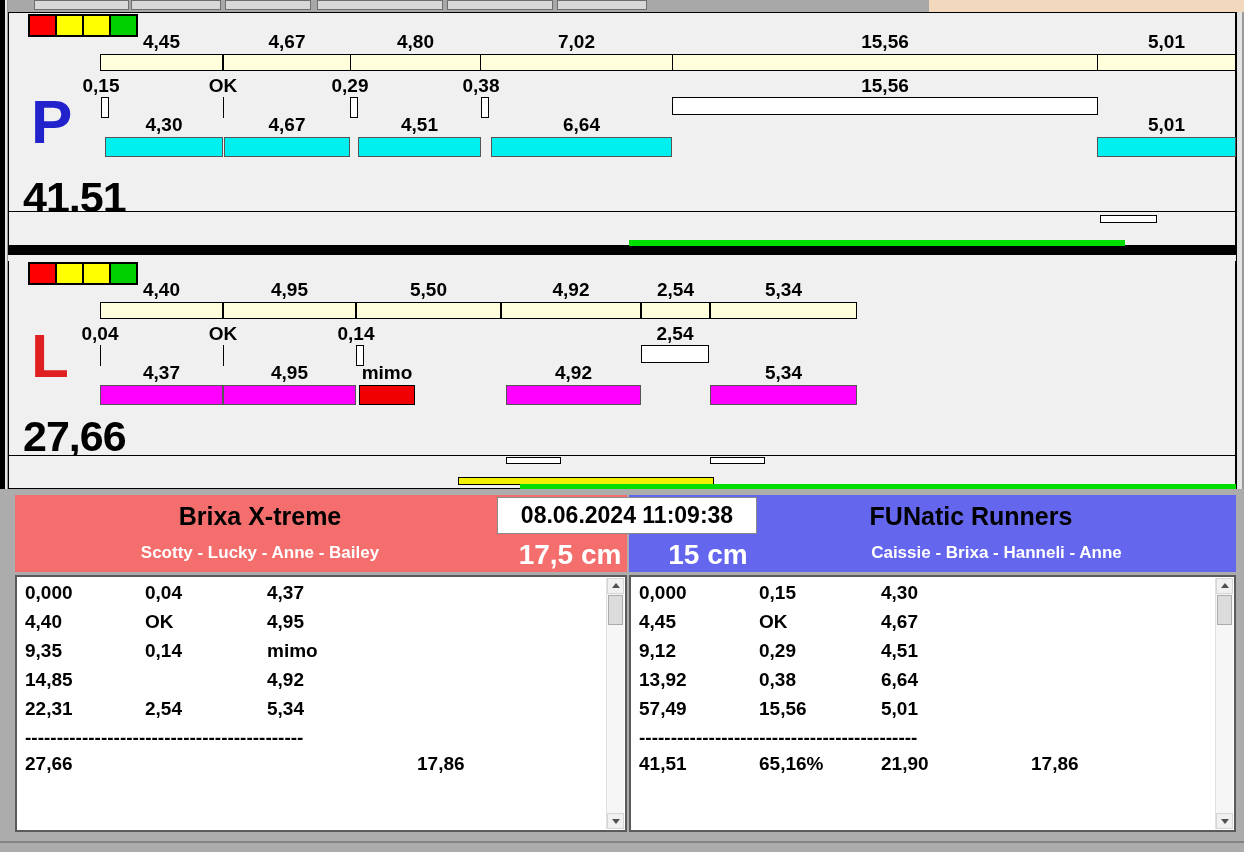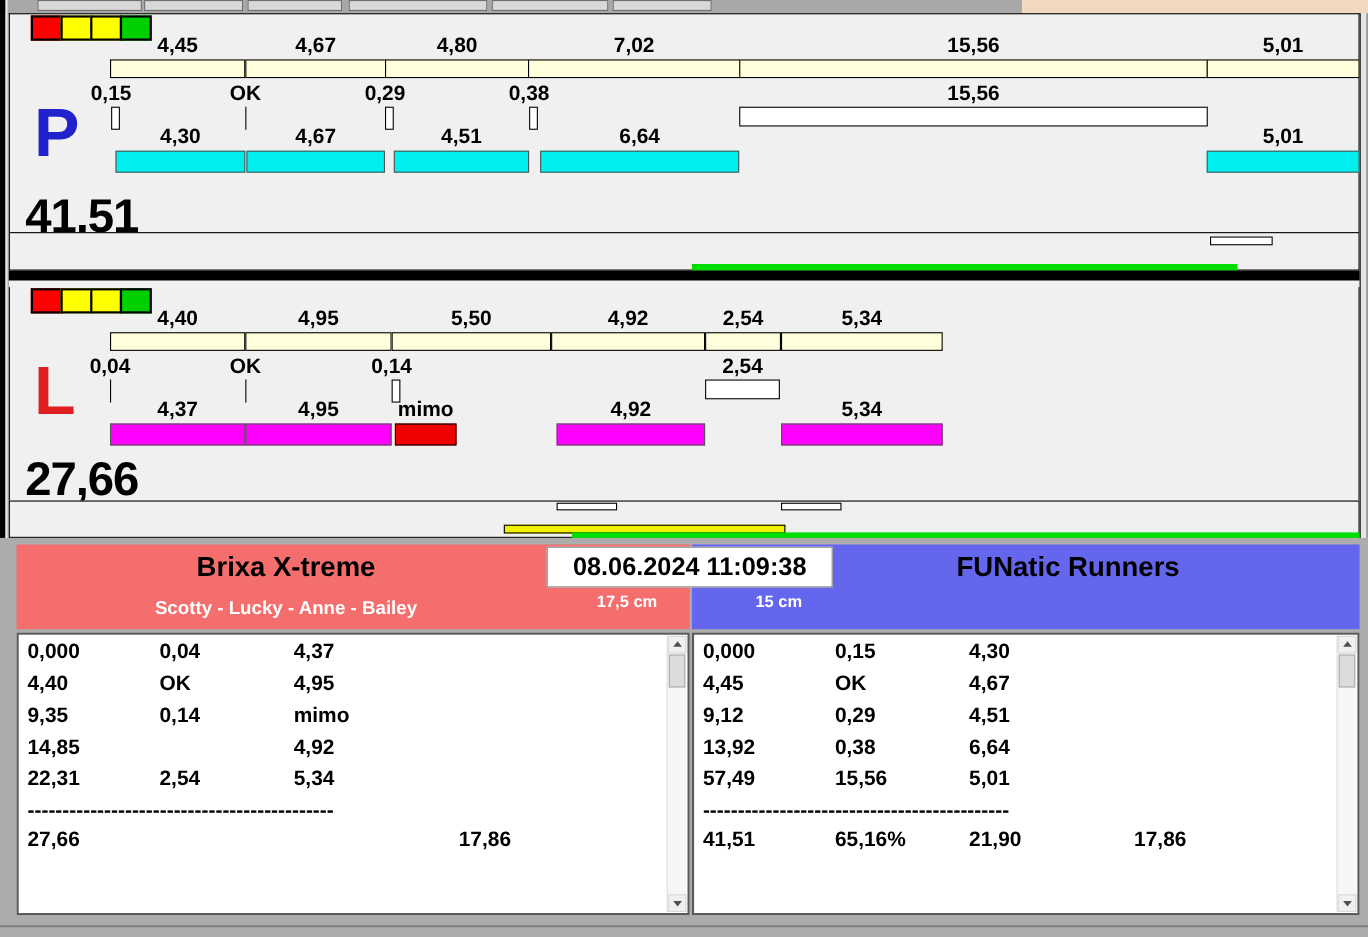--- a/index.html
+++ b/index.html
@@ -36,21 +36,21 @@
   .run-bar{position:absolute;top:124px;height:20px;border:1px solid #555;box-sizing:border-box;}
   .strip-mark{position:absolute;background:#FFF;border:1px solid #000;box-sizing:border-box;}
   .strip-bar{position:absolute;box-sizing:border-box;}
   
   .scoreboard{position:absolute;left:0;top:489px;width:1244px;height:363px;background:#ACACAC;}
   .hdr{position:absolute;top:6px;height:77px;}
   #hdr-left{left:15px;width:612px;}
   #hdr-right{left:629px;width:607px;}
   .team-name{position:absolute;top:8px;font-size:25px;font-weight:bold;color:#000;text-align:center;line-height:1.1;}
   .team-members{position:absolute;top:48px;font-size:17px;font-weight:bold;color:#FFF;text-align:center;}
-  .jump-height{position:absolute;top:44px;font-size:15px;font-weight:bold;color:#FFF;text-align:center;}
+  .jump-height{position:absolute;top:44px;font-size:28px;font-weight:bold;color:#FFF;text-align:center;}
   .timestamp{position:absolute;left:497px;top:8px;width:260px;height:37px;background:#FFF;border:1px solid #8a8a8a;
     box-sizing:border-box;text-align:center;font-size:23px;font-weight:600;color:#000;line-height:34px;}
   .ttable{position:absolute;top:86px;height:257px;background:#FFF;border:2px solid #5a5a5a;box-sizing:border-box;}
   #table-left{left:15px;width:612px;}
   #table-right{left:629px;width:607px;}
   .trows{position:absolute;left:8px;top:5px;right:22px;font-size:19px;font-weight:bold;color:#000;}
   .trow{height:29px;white-space:nowrap;}
   .tdash{height:26px;font-size:19px;font-weight:bold;letter-spacing:0;}
   .tcell{display:inline-block;vertical-align:top;}
   .tcell:nth-child(1){width:120px;}
@@ -177,20 +177,21 @@
     </div>
 
   <div class="scoreboard">
     <div class="hdr" id="hdr-left" style="background: rgb(245, 110, 110);">
       <div class="team-name" style="left:0;width:490px;">Brixa X-treme</div>
       <div class="team-members" style="left:0;width:490px;">Scotty - Lucky - Anne - Bailey</div>
       <div class="jump-height" style="left:495px;width:120px;">17,5 cm</div>
     </div>
     <div class="hdr" id="hdr-right" style="background: rgb(100, 102, 238);">
       <div class="team-name" style="left:128px;width:428px;">FUNatic Runners</div>
+      <div class="team-members" style="left:128px;width:479px;">Caissie - Brixa - Hanneli - Anne</div>
       <div class="jump-height" style="left:24px;width:110px;">15 cm</div>
     </div>
     <div class="timestamp">08.06.2024 11:09:38</div>
 
     <div class="ttable" id="table-left">
       <div class="trows">
           <div class="trow"><span class="tcell">0,000</span><span class="tcell">0,04</span><span class="tcell">4,37</span><span class="tcell"></span></div>
           <div class="trow"><span class="tcell">4,40</span><span class="tcell">OK</span><span class="tcell">4,95</span><span class="tcell"></span></div>
           <div class="trow"><span class="tcell">9,35</span><span class="tcell">0,14</span><span class="tcell">mimo</span><span class="tcell"></span></div>
           <div class="trow"><span class="tcell">14,85</span><span class="tcell"></span><span class="tcell">4,92</span><span class="tcell"></span></div>

